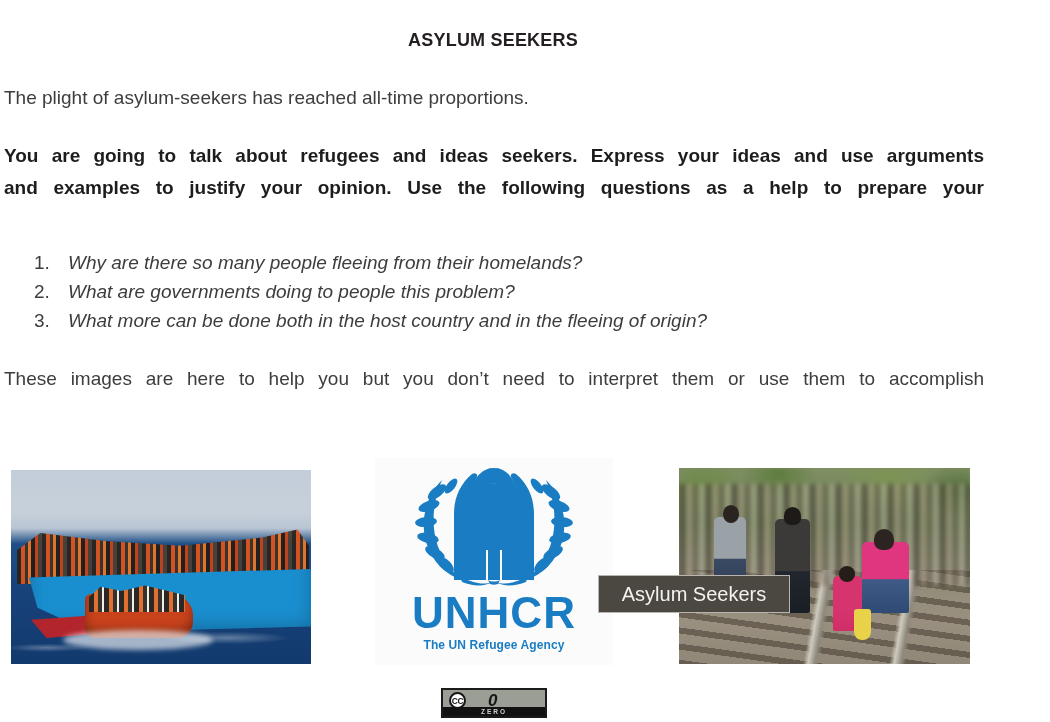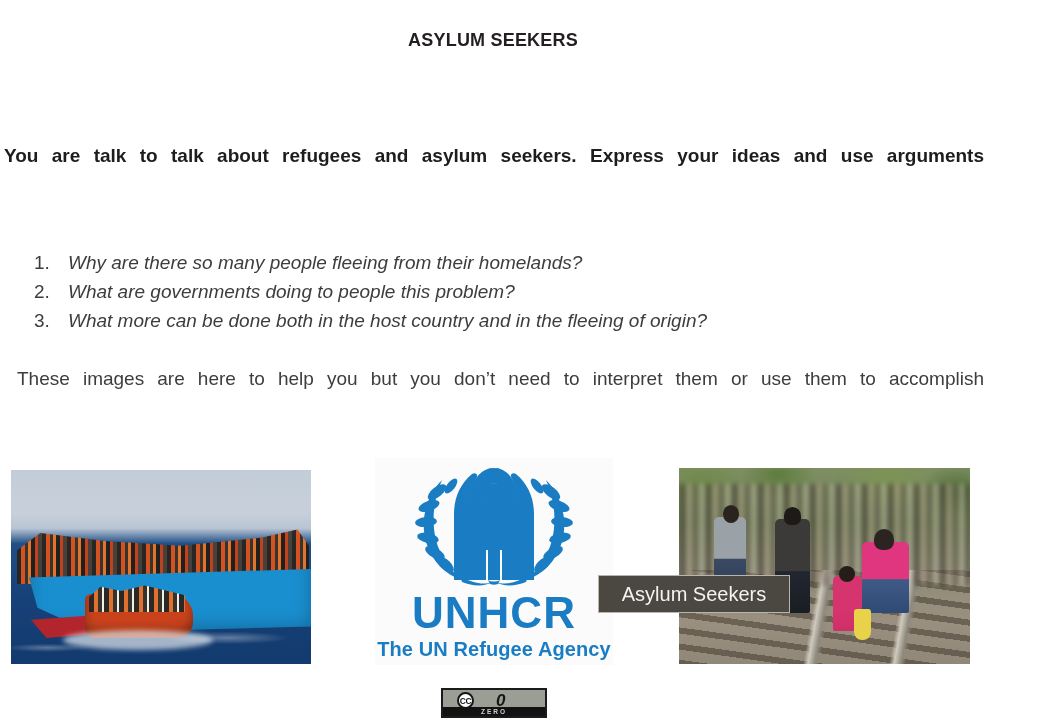--- a/index.html
+++ b/index.html
@@ -93,21 +93,20 @@
     left: 4px;
     width: 980px;
     font-size: 19px;
     color: #3d3d3d;
     line-height: 30px;
   }
   .closing .ln1 {
     display: block;
     text-align: justify;
     text-align-last: justify;
-    margin-left: 13px;
   }
   .closing .ln2 { display: block; }
 
   
   .figure {
     position: absolute;
     overflow: hidden;
     background: #f3f3f3;
   }
 
@@ -214,21 +213,21 @@
   }
   #fig-unhcr svg { display: block; }
   .unhcr-word {
     font-size: 44px;
     font-weight: bold;
     letter-spacing: 1px;
     line-height: 1;
     margin-top: 5px;
   }
   .unhcr-sub {
-    font-size: 20px;
+    font-size: 12px;
     font-weight: bold;
     line-height: 1;
     margin-top: 4px;
     letter-spacing: 0.1px;
   }
 
   
   #fig-march {
     left: 679px;
     top: 468px;
@@ -346,21 +345,21 @@
     box-sizing: border-box;
     overflow: hidden;
   }
   .cc-top {
     position: absolute;
     left: 0; right: 0; top: 0;
     height: 21px;
     display: flex;
     align-items: center;
     gap: 8px;
-    padding-left: 14px;
+    padding-left: 6px;
   }
   .cc-circle {
     width: 17px; height: 17px;
     border-radius: 50%;
     background: #fff;
     border: 2px solid #161616;
     color: #161616;
     font-size: 8.5px;
     font-weight: bold;
     display: flex;
@@ -391,23 +390,25 @@
     justify-content: center;
   }
 </style>
 </head>
 <body>
 
 <div class="page">
 
   <div class="doc-title">ASYLUM SEEKERS</div>
 
+  <div class="lead">The plight of asylum-seekers has reached all-time proportions.</div>
 
   <div class="bold-block">
-    <span class="ln-just">You are talk to talk about refugees and asylum seekers. Express your ideas and use arguments</span>
+    <span class="ln-just">You are going to talk about refugees and ideas seekers. Express your ideas and use arguments</span>
+    <span class="ln-just">and examples to justify your opinion. Use the following questions as a help to prepare your</span>
   </div>
 
   <ol class="qlist">
     <li>
       <span class="num">1.</span>
       <span class="qtext">Why are there so many people fleeing from their homelands?</span>
     </li>
     <li>
       <span class="num">2.</span>
       <span class="qtext">What are governments doing to people this problem?</span>

